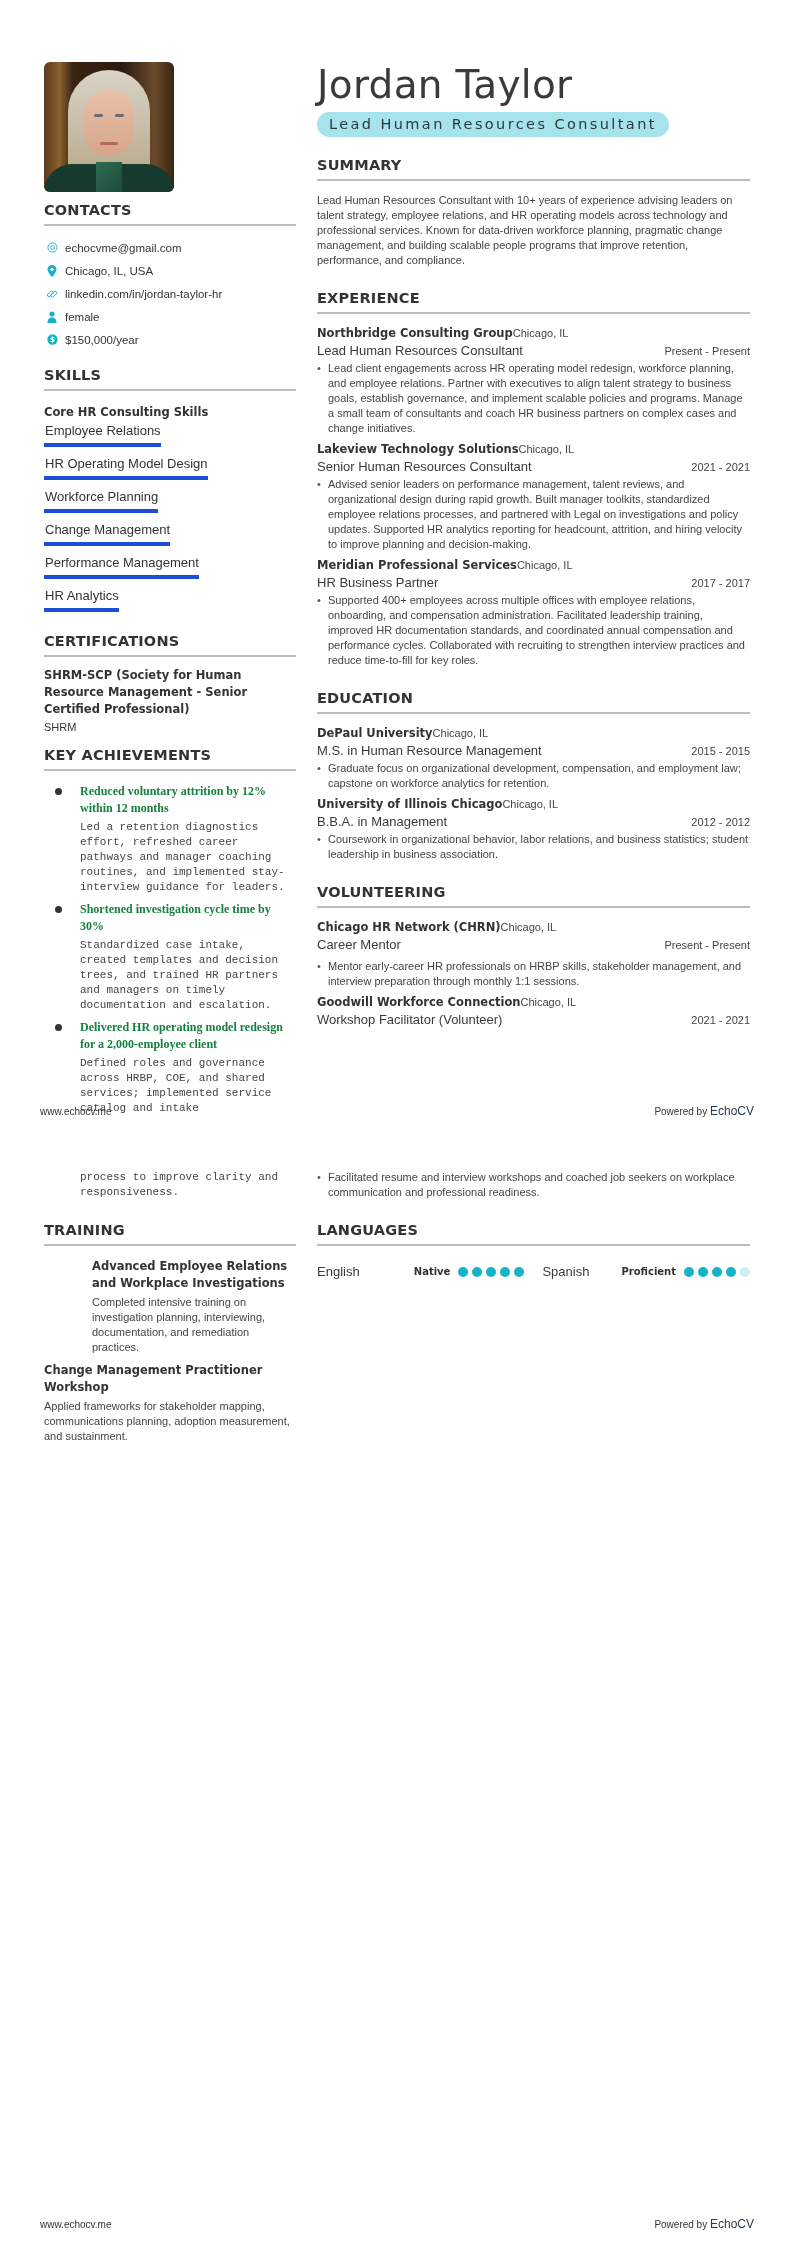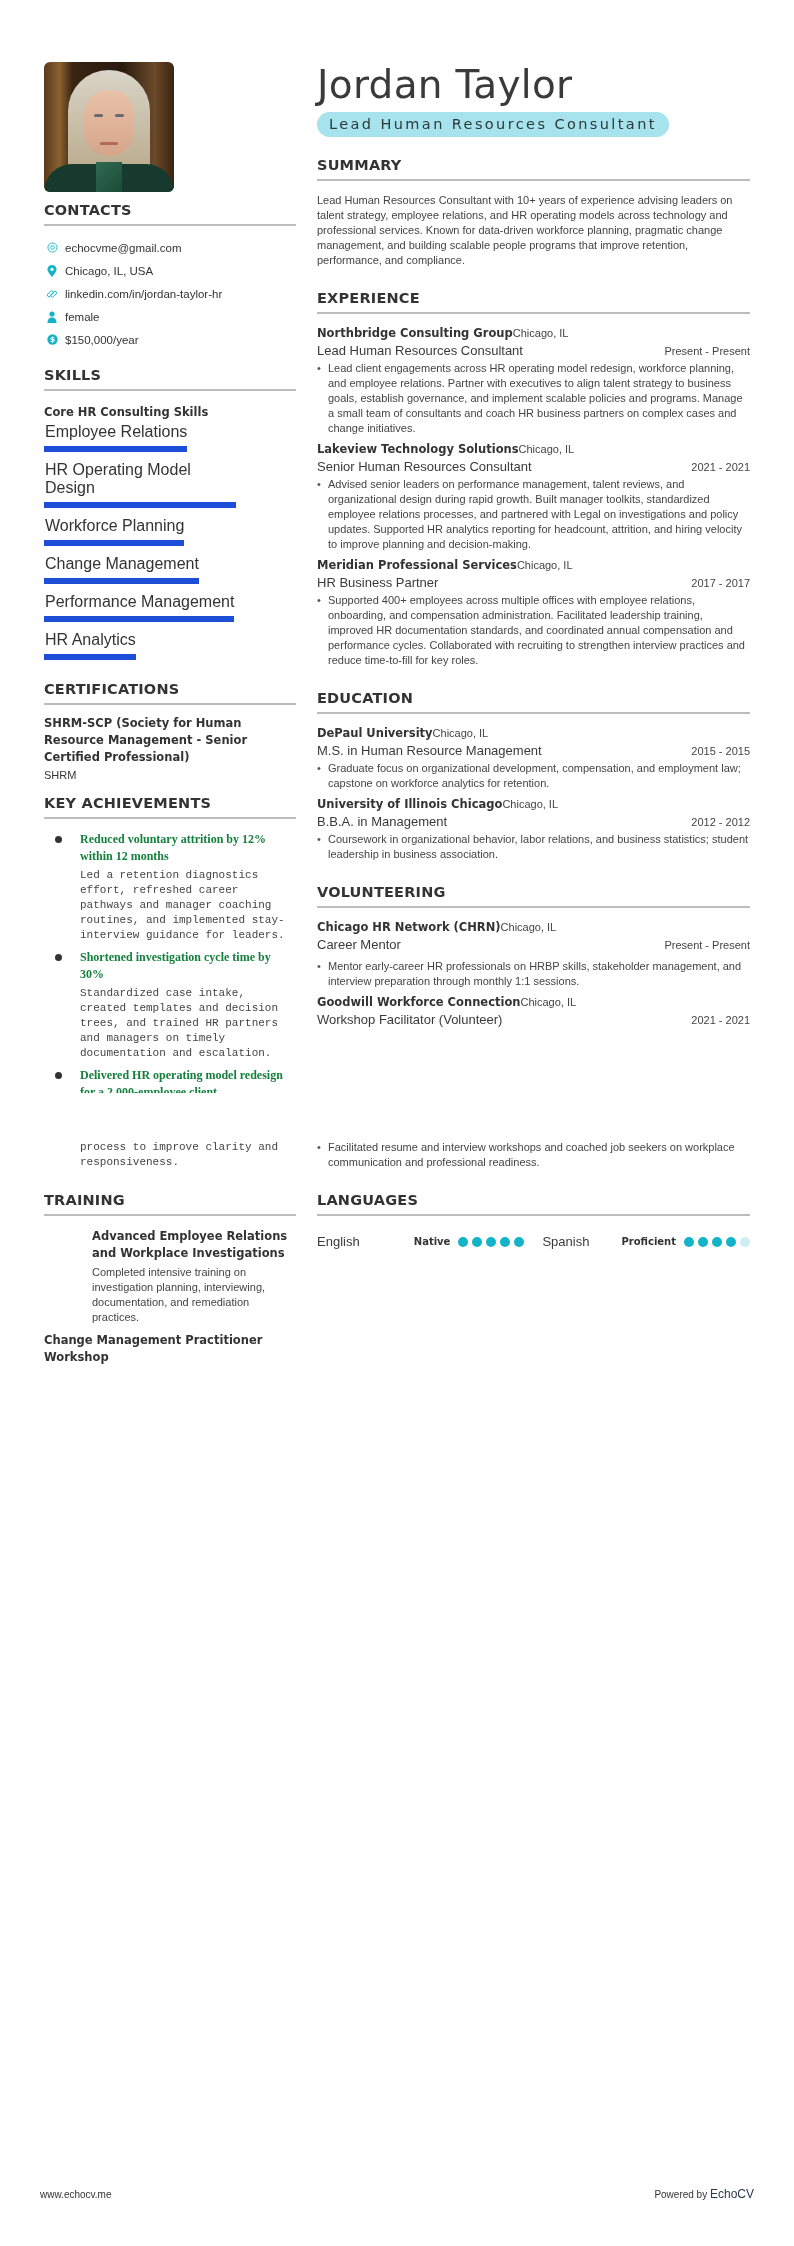--- a/index.html
+++ b/index.html
@@ -1,20 +1,20 @@
 <!DOCTYPE html>
 <html><head>
 <meta charset="utf-8">
 <style>
   * { box-sizing: border-box; margin: 0; padding: 0; }
   html, body { width: 794px; background: #ffffff; }
   body { font-family: "Liberation Sans", "DejaVu Sans", sans-serif; color: #3a3a3a; position: relative; height: 2246px; overflow: hidden; }
   .page { position: absolute; left: 0; width: 794px; background: #fff; overflow: hidden; }
   .page1 { top: 0; height: 1123px; }
-  .page2 { top: 1093px; height: 1123px; }
+  .page2 { top: 1123px; height: 1123px; }
 
   .col-left { position: absolute; left: 44px; width: 252px; }
   .col-right { position: absolute; left: 317px; width: 433px; }
 
   .photo { width: 130px; height: 130px; border-radius: 6px; overflow: hidden; position: relative;
     background: linear-gradient(90deg, #5a3a1c 0%, #8a6230 12%, #3a2413 22%, #2a1a0e 60%, #6a4a2a 85%, #3a2412 100%); }
   .photo .hair { position: absolute; left: 24px; top: 8px; width: 82px; height: 110px; border-radius: 42px 42px 18px 18px; background: linear-gradient(180deg,#d9d4c8,#b8a888); }
   .photo .face { position: absolute; left: 40px; top: 28px; width: 50px; height: 66px; border-radius: 24px 24px 26px 26px; background: linear-gradient(180deg,#e8c2a8,#d6a58a); }
   .photo .eye { position: absolute; top: 52px; width: 9px; height: 3px; background: #6a6a72; border-radius: 2px; }
   .photo .mouth { position: absolute; left: 56px; top: 80px; width: 18px; height: 3px; background: #b2685a; border-radius: 2px; }
@@ -23,21 +23,21 @@
 
   .section-title { font-family: "DejaVu Sans", sans-serif; font-weight: bold; font-size: 14.5px; color: #333; letter-spacing: 0.2px; }
   .rule { height: 2px; background: #bdbdbd; margin-top: 6px; }
 
   .contacts { margin-top: 10px; }
   .contact-row { display: flex; align-items: center; height: 23px; font-size: 11.5px; color: #333; }
   .contact-row .ic { width: 12px; height: 12px; margin-left: 2px; margin-right: 7px; display: inline-flex; align-items: center; justify-content: center; }
 
   .skill-group-title { font-family: "DejaVu Sans", sans-serif; font-weight: bold; font-size: 11.5px; color: #333; margin-top: 14px; }
   .skills { display: flex; flex-wrap: wrap; margin-top: 2px; }
-  .skill { font-size: 16px; color: #333; padding: 2px 0 5px 1px; border-bottom: 6px solid #1d4ed8; margin-right: 16px; margin-bottom: 7px; }
+  .skill { font-size: 13px; color: #333; padding: 2px 0 5px 1px; border-bottom: 4px solid #1d4ed8; margin-right: 16px; margin-bottom: 7px; }
 
   .cert-title { font-family: "DejaVu Sans", sans-serif; font-weight: bold; font-size: 11.5px; line-height: 17px; color: #333; }
   .cert-sub { font-size: 11px; color: #333; margin-top: 3px; margin-bottom: 8px; }
 
   .ach { position: relative; padding-left: 36px; margin-bottom: 6px; }
   .ach .dot { position: absolute; left: 11px; top: 5px; width: 7px; height: 7px; border-radius: 50%; background: #333; }
   .ach-title { font-family: Liberation Serif, serif; font-weight: bold; font-size: 12px; line-height: 17px; color: #15803d; }
   .ach-desc { font-size: 11px; line-height: 15px; color: #444; margin-top: 3px; font-family: Liberation Mono, monospace; }
 
   .name { font-family: "DejaVu Sans", sans-serif; font-size: 39px; color: #3a3a3a; line-height: 46px; letter-spacing: 0.3px; }
@@ -300,20 +300,21 @@
 
     <div style="margin-top:22px;">
       <div class="section-title">TRAINING</div>
       <div class="rule"></div>
       <div style="margin-top:12px;margin-left:48px;">
         <div class="train-title">Advanced Employee Relations and Workplace Investigations</div>
         <div class="train-desc">Completed intensive training on investigation planning, interviewing, documentation, and remediation practices.</div>
       </div>
       <div>
         <div class="train-title">Change Management Practitioner Workshop</div>
+        <div class="train-desc">Applied frameworks for stakeholder mapping, communications planning, adoption measurement, and sustainment.</div>
       </div>
     </div>
   </div>
 
   <div class="col-right" style="top:44px;">
     <div class="bullet">Facilitated resume and interview workshops and coached job seekers on workplace communication and professional readiness.</div>
 
     <div style="margin-top:22px;">
       <div class="section-title">LANGUAGES</div>
       <div class="rule"></div>

